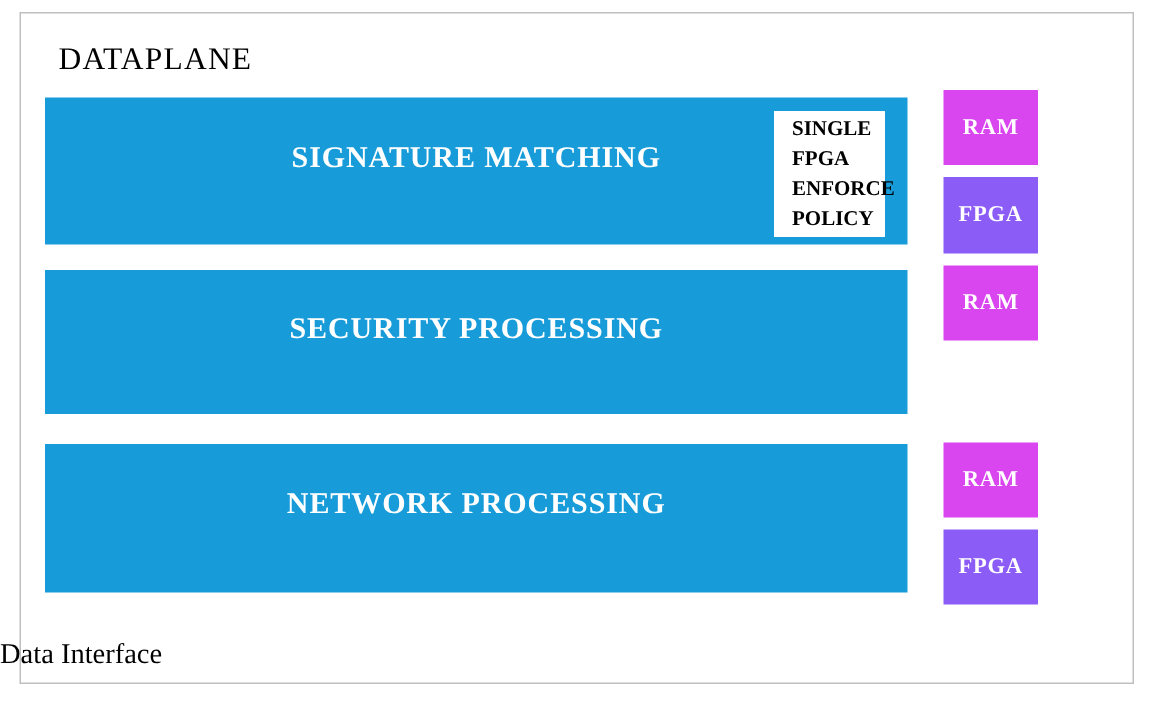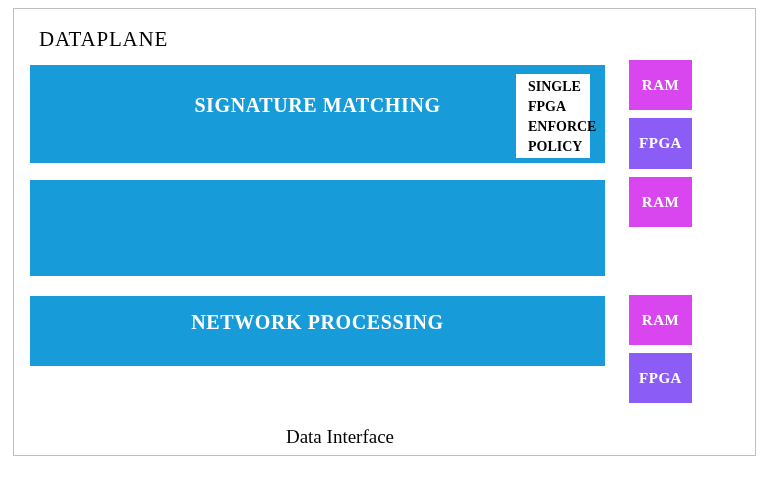--- a/index.html
+++ b/index.html
@@ -36,21 +36,21 @@
     position: absolute;
     left: 30px;
     width: 575px;
     background: #189cd9;
     display: flex;
     align-items: center;
     justify-content: center;
   }
   .bar-1 { top: 65px;  height: 98px; }
   .bar-2 { top: 180px; height: 96px; }
-  .bar-3 { top: 296px; height: 70px; }
+  .bar-3 { top: 296px; height: 99px; }
   .bar-label {
     color: #ffffff;
     font-weight: bold;
     font-size: 20px;
     letter-spacing: 0.6px;
     transform: translateY(-9px);
     white-space: nowrap;
   }
   .inset {
     position: absolute;
@@ -93,21 +93,20 @@
   .chip-2 { top: 118px; height: 51px; }
   .chip-3 { top: 177px; }
   .chip-4 { top: 236px; height: 51px; }
   .chip-5 { top: 295px; }
   .chip-6 { top: 353px; }
   .footer-label {
     position: absolute;
     left: 0;
     top: 426px;
     width: 680px;
-    text-align: center;
     font-size: 19px;
     color: #000000;
   }
 </style>
 </head>
 <body>
 
 <div class="canvas">
 
   <div class="frame"></div>
@@ -118,20 +117,21 @@
     <span class="bar-label">SIGNATURE MATCHING</span>
     <div class="inset inset-white">
       <div>SINGLE</div>
       <div>FPGA</div>
       <div>ENFORCE</div>
       <div>POLICY</div>
     </div>
   </div>
 
   <div class="bar bar-2">
+    <span class="bar-label">SECURITY PROCESSING</span>
   </div>
 
   <div class="bar bar-3">
     <span class="bar-label">NETWORK PROCESSING</span>
   </div>
 
   <div class="chip chip-green chip-1">RAM</div>
   <div class="chip chip-blue  chip-2">FPGA</div>
   <div class="chip chip-green chip-3">RAM</div>
   <div class="chip chip-green chip-5">RAM</div>

